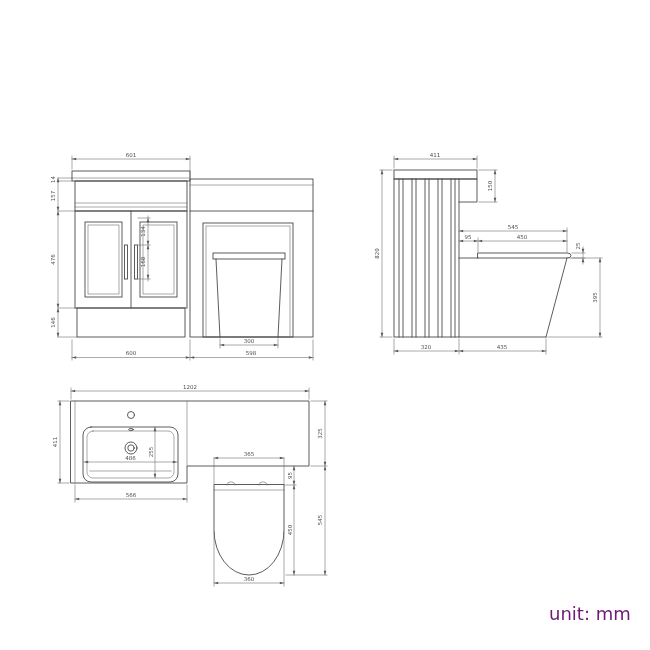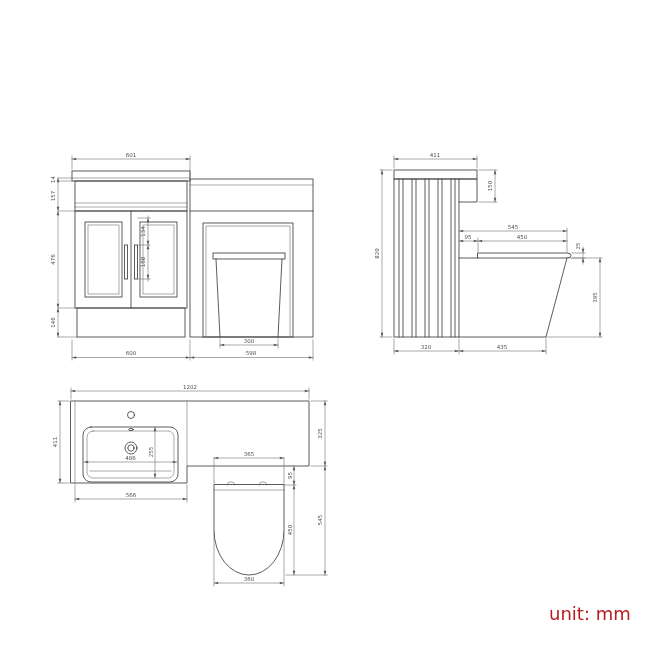--- a/index.html
+++ b/index.html
@@ -5,21 +5,21 @@
   html,body{margin:0;padding:0;}
   body{width:650px;height:650px;background:#ffffff;position:relative;overflow:hidden;
        font-family:"Liberation Sans",sans-serif;}
   .view{position:absolute;}
   svg{display:block;overflow:visible;}
   svg line,svg rect,svg path,svg circle,svg ellipse{fill:none;stroke:#4a4a4a;stroke-width:0.9;stroke-linecap:square;}
   svg .thin{stroke-width:0.6;stroke:#6f6f6f;}
   svg .dim{stroke-width:0.55;stroke:#646464;}
   svg .arr{fill:#5a5a5a;stroke:none;}
   svg text{fill:#4f4f4f;stroke:none;font:5.5px "DejaVu Sans",sans-serif;text-anchor:middle;}
-  .unit-note{position:absolute;left:549px;top:603px;font:18px "DejaVu Sans",sans-serif;color:#b91c1c;}
+  .unit-note{position:absolute;left:549px;top:603px;font:18px "DejaVu Sans",sans-serif;color:#701a75;}
 </style>
 </head>
 <body>
 
 <div class="view" style="left:50px;top:142px;width:272px;height:228px">
 <svg width="272" height="228" viewBox="0 0 272 228">
   <defs>
     <path id="fL" class="arr" d="M0,0 L4.2,-1.3 L4.2,1.3 Z"></path>
     <path id="fR" class="arr" d="M0,0 L-4.2,-1.3 L-4.2,1.3 Z"></path>
   </defs>

